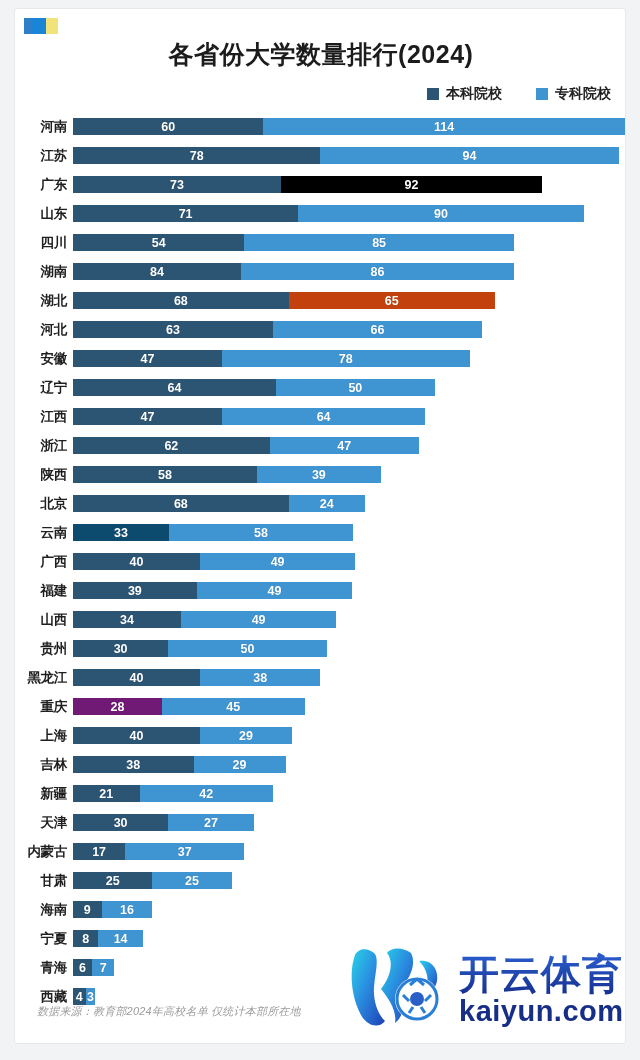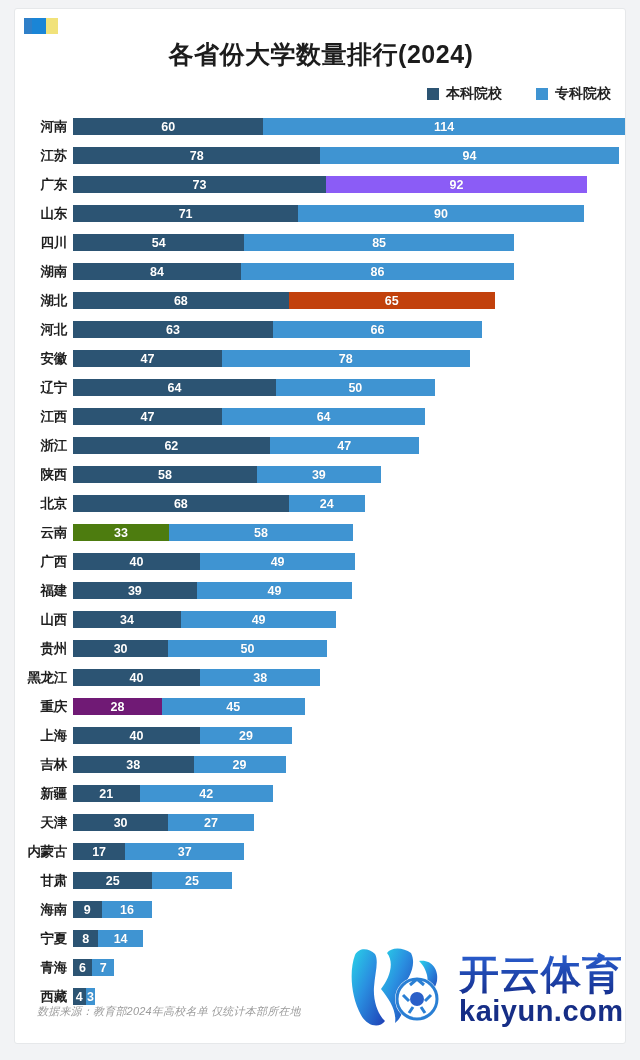--- a/index.html
+++ b/index.html
@@ -166,24 +166,24 @@
             <span>78</span>
           </div>
           <div class="seg seg-college" style="width: 298.207px; background: rgb(63, 148, 210);">
             <span>94</span>
           </div>
         </div>
       </div>
       <div class="bar-row">
         <div class="row-label">广东</div>
         <div class="bar-track" style="width: 523.448px;">
-          <div class="seg seg-under" style="width: 253px; background: rgb(44, 84, 115);">
+          <div class="seg seg-under" style="width: 208px; background: rgb(44, 84, 115);">
             <span>73</span>
           </div>
-          <div class="seg seg-college" style="width: 261px; background: #8b5cf6;">
+          <div class="seg seg-college" style="width: 261px; background: #000000;">
             <span>92</span>
           </div>
         </div>
       </div>
       <div class="bar-row">
         <div class="row-label">山东</div>
         <div class="bar-track" style="width: 510.759px;">
           <div class="seg seg-under" style="width: 225.241px; background: rgb(44, 84, 115);">
             <span>71</span>
           </div>
@@ -298,21 +298,21 @@
             <span>68</span>
           </div>
           <div class="seg seg-college" style="width: 76.1379px; background: rgb(63, 148, 210);">
             <span>24</span>
           </div>
         </div>
       </div>
       <div class="bar-row">
         <div class="row-label">云南</div>
         <div class="bar-track" style="width: 288.69px;">
-          <div class="seg seg-under" style="width: 96px; background: #4d7c0f;">
+          <div class="seg seg-under" style="width: 96px; background: #0c4a6e;">
             <span>33</span>
           </div>
           <div class="seg seg-college" style="width: 184px; background: rgb(63, 148, 210);">
             <span>58</span>
           </div>
         </div>
       </div>
       <div class="bar-row">
         <div class="row-label">广西</div>
         <div class="bar-track" style="width: 282.345px;">

